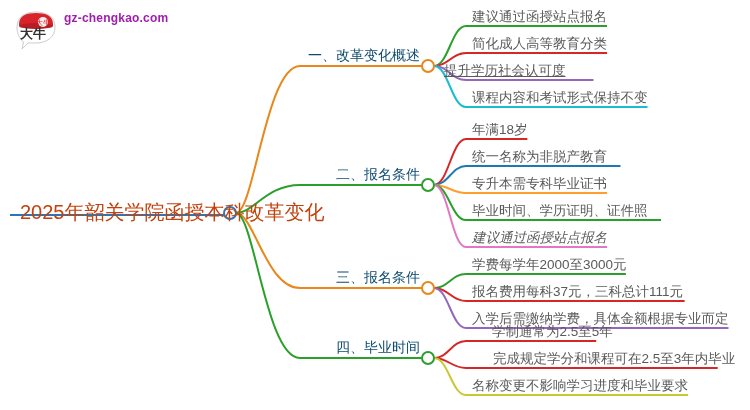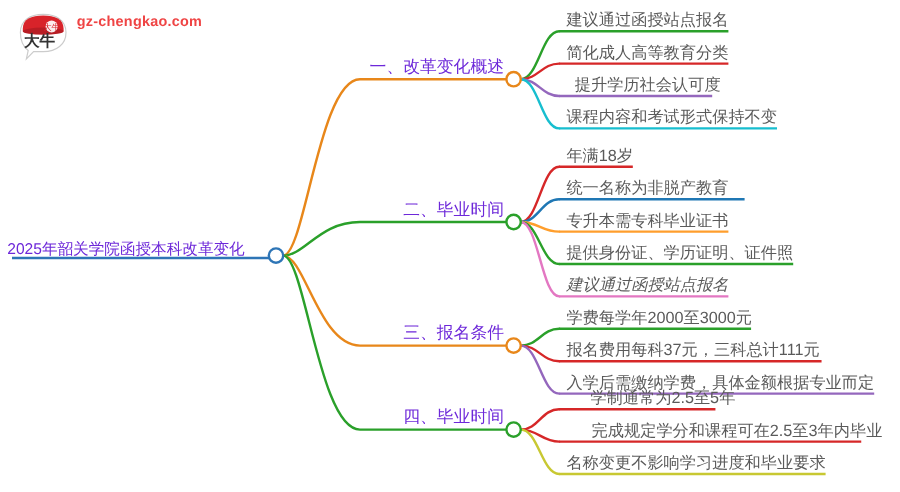--- a/index.html
+++ b/index.html
@@ -39,21 +39,21 @@
     font-size: 20px;
     font-weight: bold;
     color: #1a9d39;
     letter-spacing: 0px;
     line-height: 24px;
     white-space: nowrap;
   }
   #logo-sub {
     font-size: 12px;
     font-weight: bold;
-    color: #ef4444;
+    color: #a21caf;
     line-height: 15px;
     letter-spacing: 0.2px;
     white-space: nowrap;
     margin-top: 1px;
   }
 
   
   #map-svg {
     position: absolute;
     left: 0;
@@ -63,28 +63,28 @@
   }
 
   
   .label {
     position: absolute;
     color: #5a5a5a;
     white-space: nowrap;
     font-family: "Liberation Sans", "DejaVu Sans", sans-serif;
   }
   .root-label {
-    font-size: 13px;
-    color: #6d28d9;
-    left: 6px;
+    font-size: 20px;
+    color: #c2410c;
+    left: 20px;
     top: 199px;
   }
   .branch-label {
     font-size: 14px;
-    color: #6d28d9;
+    color: #0c4a6e;
   }
   .leaf-label {
     font-size: 13.5px;
     color: #5a5a5a;
   }
 </style>
 </head>
 <body>
 
 <div id="logo">
@@ -148,27 +148,27 @@
       <circle cx="428" cy="288" r="6" fill="#ffffff" stroke="#e8871a" stroke-width="2"></circle>
       <circle cx="428" cy="358" r="6" fill="#ffffff" stroke="#2aa02a" stroke-width="2"></circle>
     </g>
 </svg>
 
 <div class="label root-label">2025年韶关学院函授本科改革变化</div>
 <div id="text-layer">
     <div class="label branch-label" style="left: 308px; top: 47px;">一、改革变化概述</div>
     <div class="label leaf-label" style="left: 472px; top: 8px;">建议通过函授站点报名</div>
     <div class="label leaf-label" style="left: 472px; top: 35px;">简化成人高等教育分类</div>
-    <div class="label leaf-label" style="left: 479px; top: 62px;">提升学历社会认可度</div>
+    <div class="label leaf-label" style="left: 444px; top: 62px; text-decoration: underline;">提升学历社会认可度</div>
     <div class="label leaf-label" style="left: 472px; top: 89px;">课程内容和考试形式保持不变</div>
-    <div class="label branch-label" style="left: 336px; top: 166px;">二、毕业时间</div>
+    <div class="label branch-label" style="left: 336px; top: 166px;">二、报名条件</div>
     <div class="label leaf-label" style="left: 472px; top: 121px;">年满18岁</div>
     <div class="label leaf-label" style="left: 472px; top: 148px;">统一名称为非脱产教育</div>
     <div class="label leaf-label" style="left: 472px; top: 175px;">专升本需专科毕业证书</div>
-    <div class="label leaf-label" style="left: 472px; top: 202px;">提供身份证、学历证明、证件照</div>
+    <div class="label leaf-label" style="left: 472px; top: 202px;">毕业时间、学历证明、证件照</div>
     <div class="label leaf-label" style="left: 472px; top: 229px; font-style: italic;">建议通过函授站点报名</div>
     <div class="label branch-label" style="left: 336px; top: 269px;">三、报名条件</div>
     <div class="label leaf-label" style="left: 472px; top: 256px;">学费每学年2000至3000元</div>
     <div class="label leaf-label" style="left: 472px; top: 283px;">报名费用每科37元，三科总计111元</div>
     <div class="label leaf-label" style="left: 472px; top: 310px;">入学后需缴纳学费，具体金额根据专业而定</div>
     <div class="label branch-label" style="left: 336px; top: 339px;">四、毕业时间</div>
     <div class="label leaf-label" style="left: 472px; top: 323px; margin-left: 20px;">学制通常为2.5至5年</div>
     <div class="label leaf-label" style="left: 493px; top: 350px;">完成规定学分和课程可在2.5至3年内毕业</div>
     <div class="label leaf-label" style="left: 472px; top: 377px;">名称变更不影响学习进度和毕业要求</div>
   </div>

